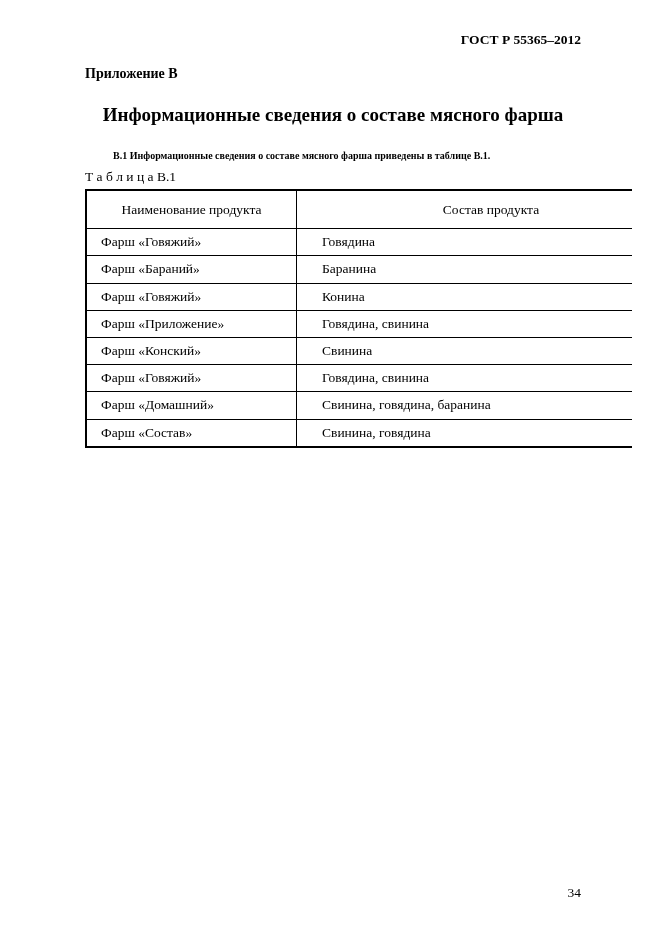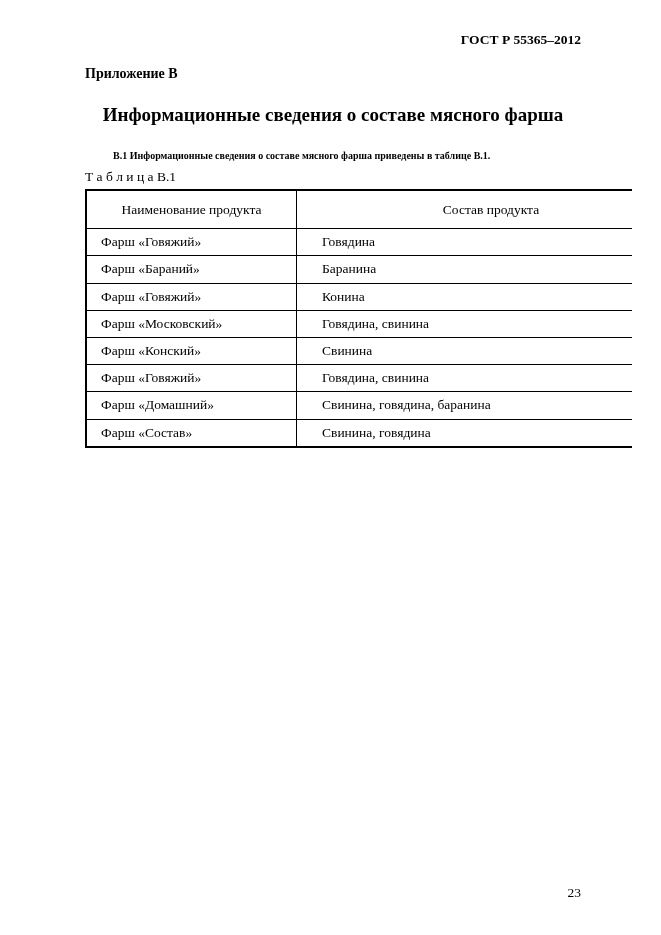--- a/index.html
+++ b/index.html
@@ -117,21 +117,21 @@
       </tr>
       <tr>
         <td>Фарш  «Бараний»</td>
         <td class="comp-cell">Баранина</td>
       </tr>
       <tr>
         <td>Фарш  «Говяжий»</td>
         <td class="comp-cell">Конина</td>
       </tr>
       <tr>
-        <td>Фарш  «Московский»</td>
+        <td>Фарш  «Приложение»</td>
         <td class="comp-cell">Говядина, свинина</td>
       </tr>
       <tr>
         <td>Фарш  «Конский»</td>
         <td class="comp-cell">Свинина</td>
       </tr>
       <tr>
         <td>Фарш  «Говяжий»</td>
         <td class="comp-cell">Говядина, свинина</td>
       </tr>
@@ -139,15 +139,15 @@
         <td>Фарш  «Домашний»</td>
         <td class="comp-cell">Свинина, говядина, баранина</td>
       </tr>
       <tr>
         <td>Фарш  «Состав»</td>
         <td class="comp-cell">Свинина, говядина</td>
       </tr>
     </tbody>
   </table>
 
-  <span class="page-number">23</span>
+  <span class="page-number">34</span>
 
 </div>
 
 </body></html>

